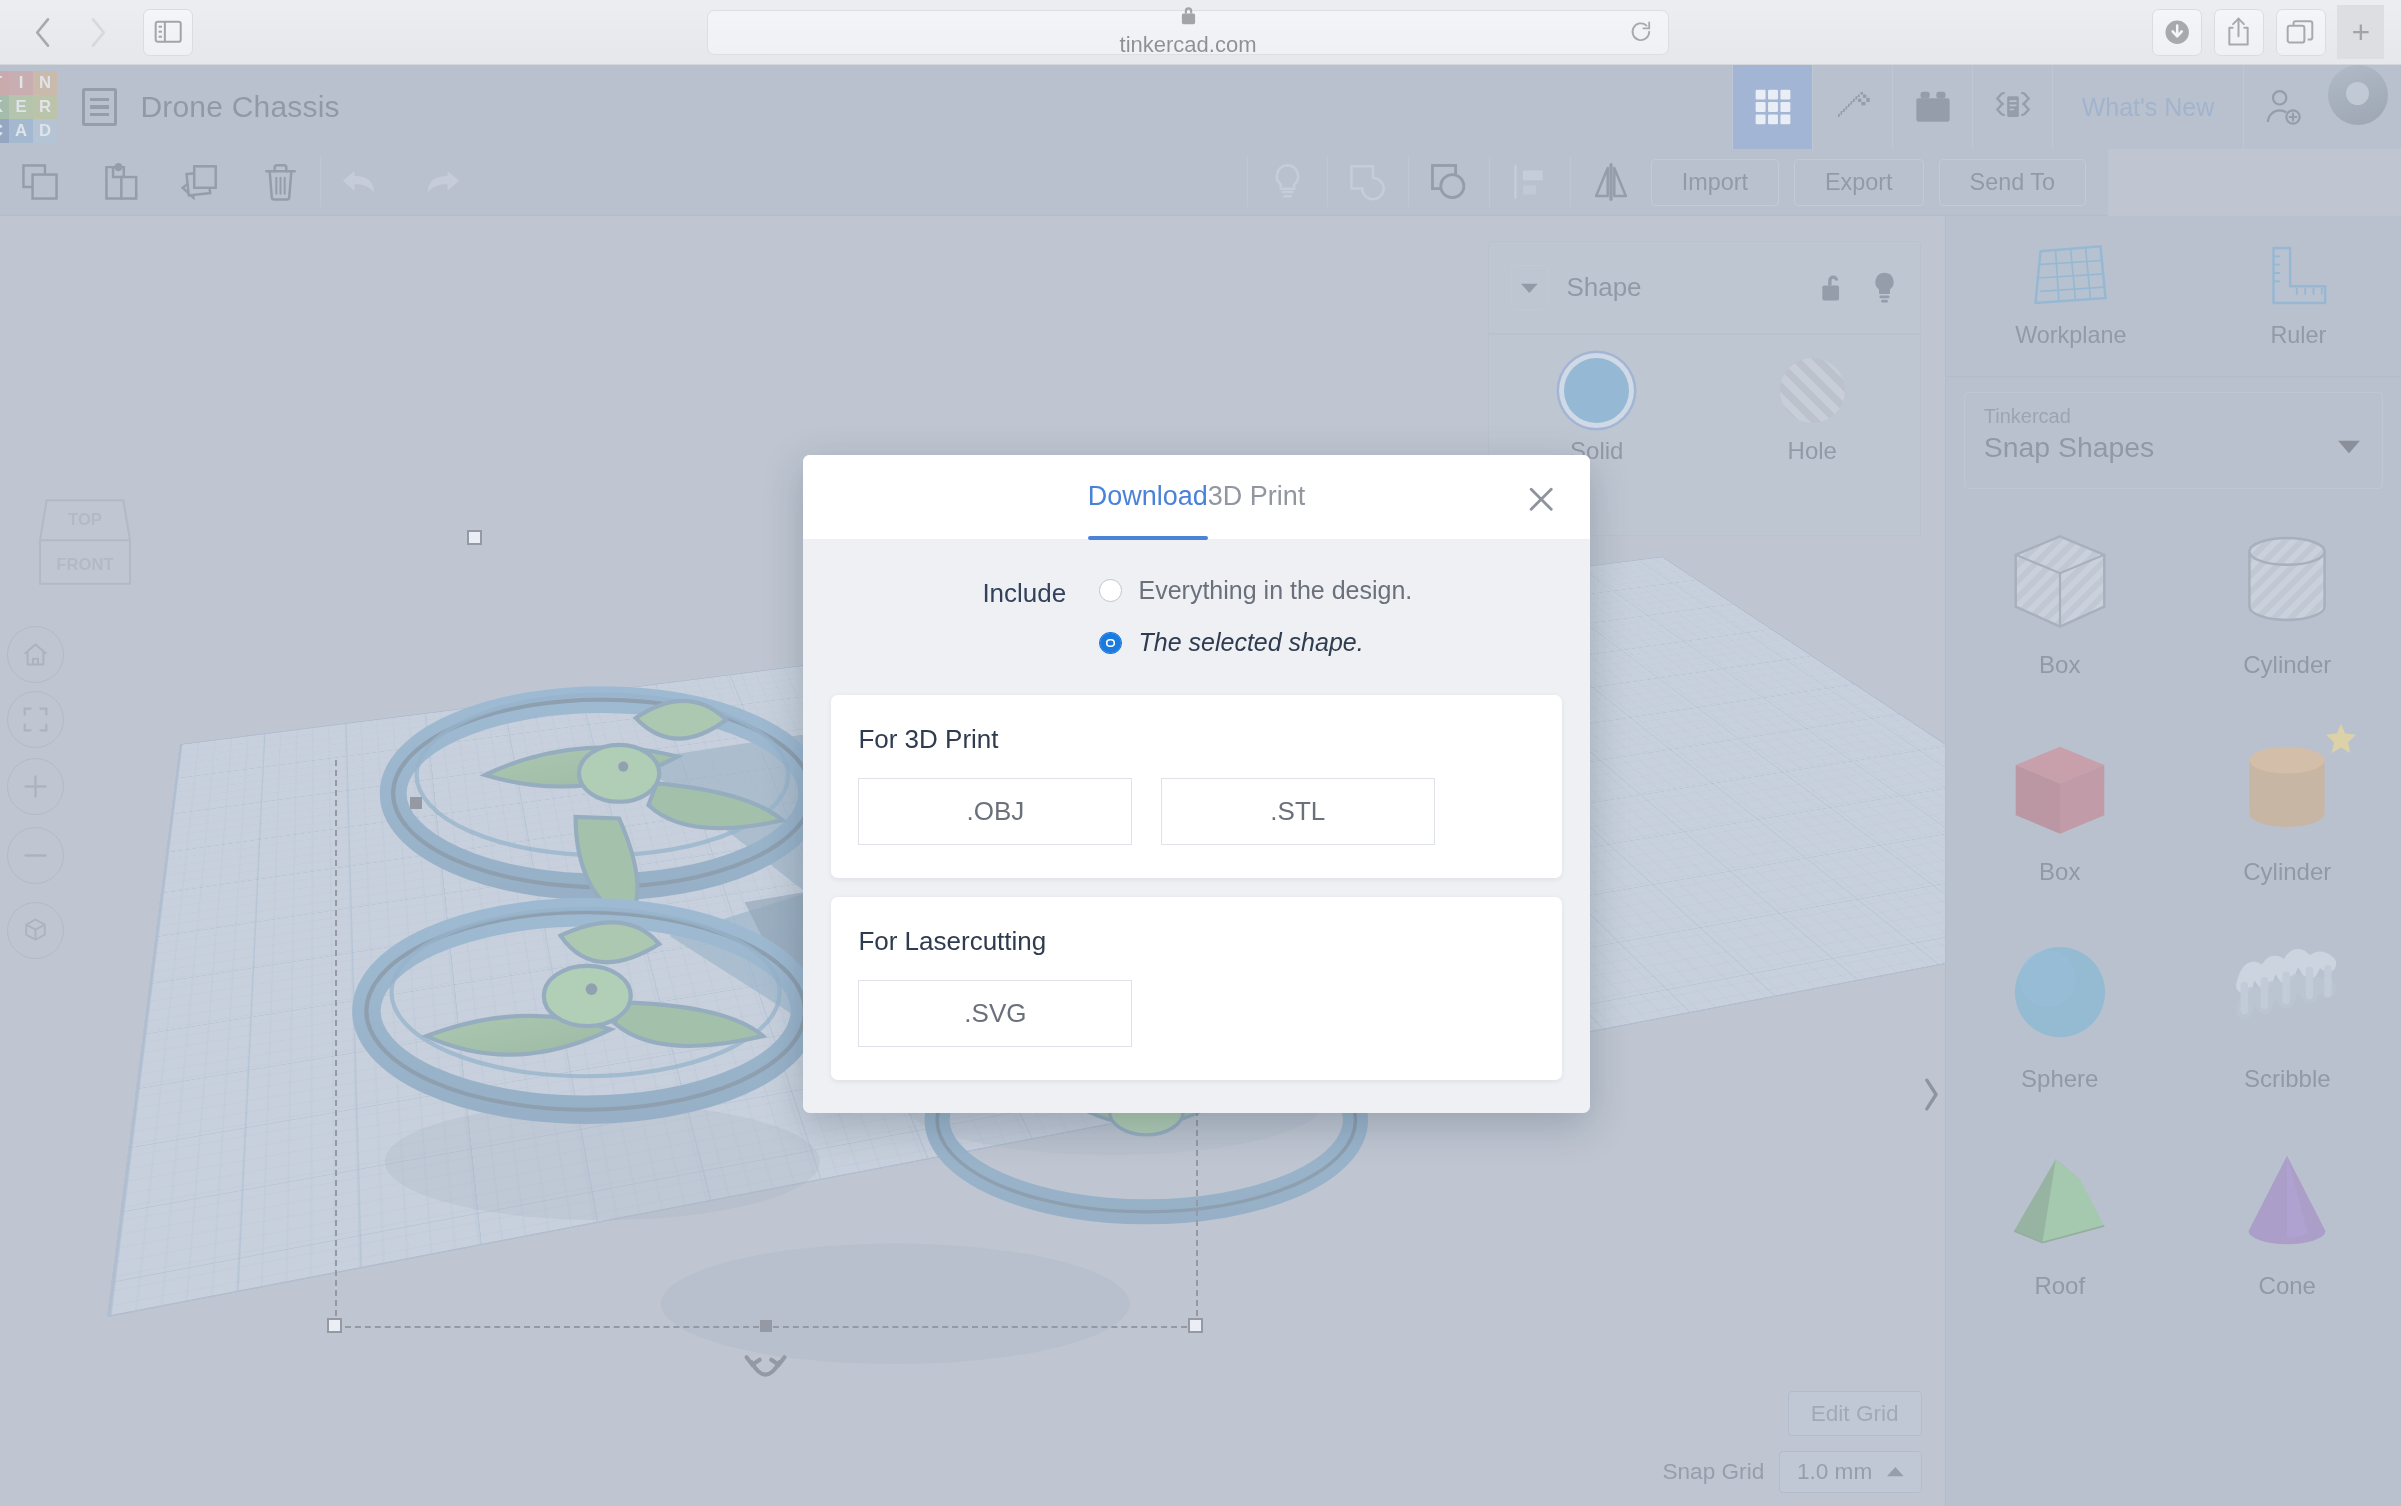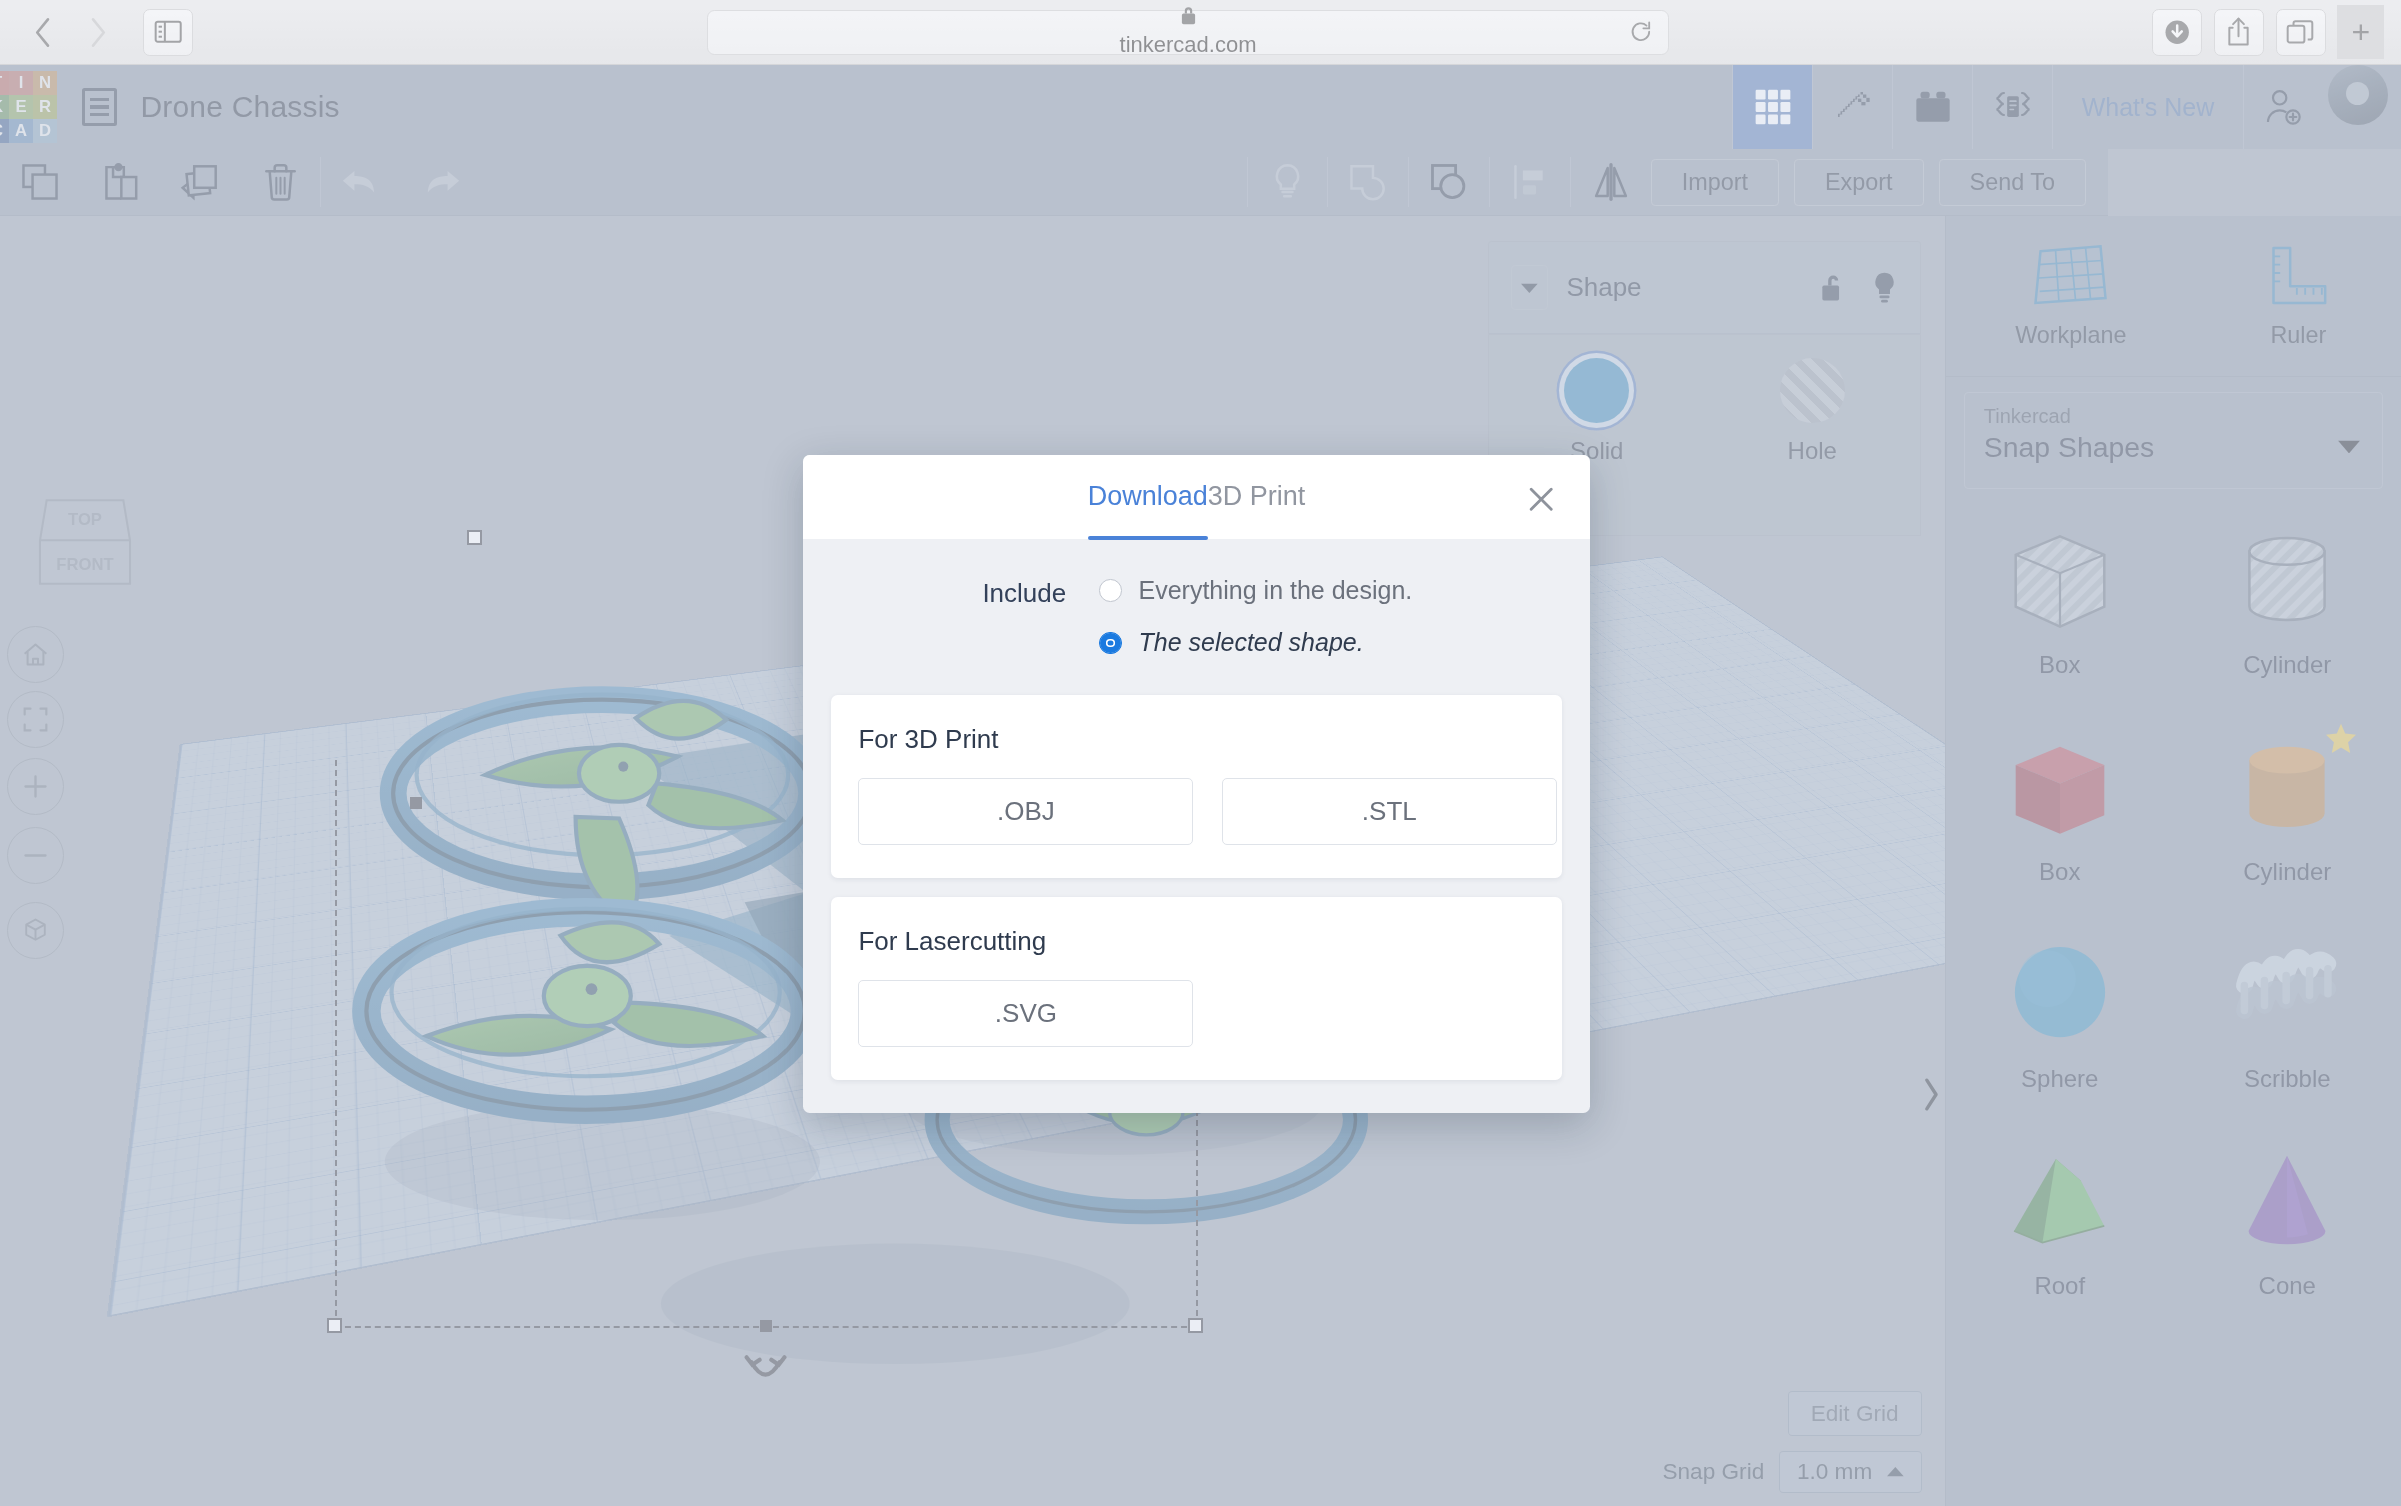--- a/index.html
+++ b/index.html
@@ -279,22 +279,22 @@
   .radio-item.selected .radio-text { color: #2f3b4e; font-style: italic; }
   .card {
     background: #ffffff; border-radius: 6.7px; padding: 28.4px 27px 33px 27px;
     box-shadow: 0 1.7px 5px rgba(30,45,70,.07);
     margin-bottom: 19px;
   }
   .card:last-child { margin-bottom: 0; }
   .card-title { font-size: 26px; color: #2f3b4e; margin-bottom: 23.4px; }
   .file-row { display: flex; gap: 28.4px; }
   .file-btn {
-    flex: 0 0 auto; width: 335px; height: 67px;
-    border: 0.8px solid #dfe3e9; border-radius: 5px; background: #fff;
+    flex: 0 0 auto; width: 274px; height: 67px;
+    border: 0.8px solid #dfe3e9; border-radius: 0; background: #fff;
     display: flex; align-items: center; justify-content: center;
     font-size: 26px; color: #6b717c;
   }
 
   .ic { display: block; }
 </style>
 </head>
 <body>
 
 <div class="browser-bar">

